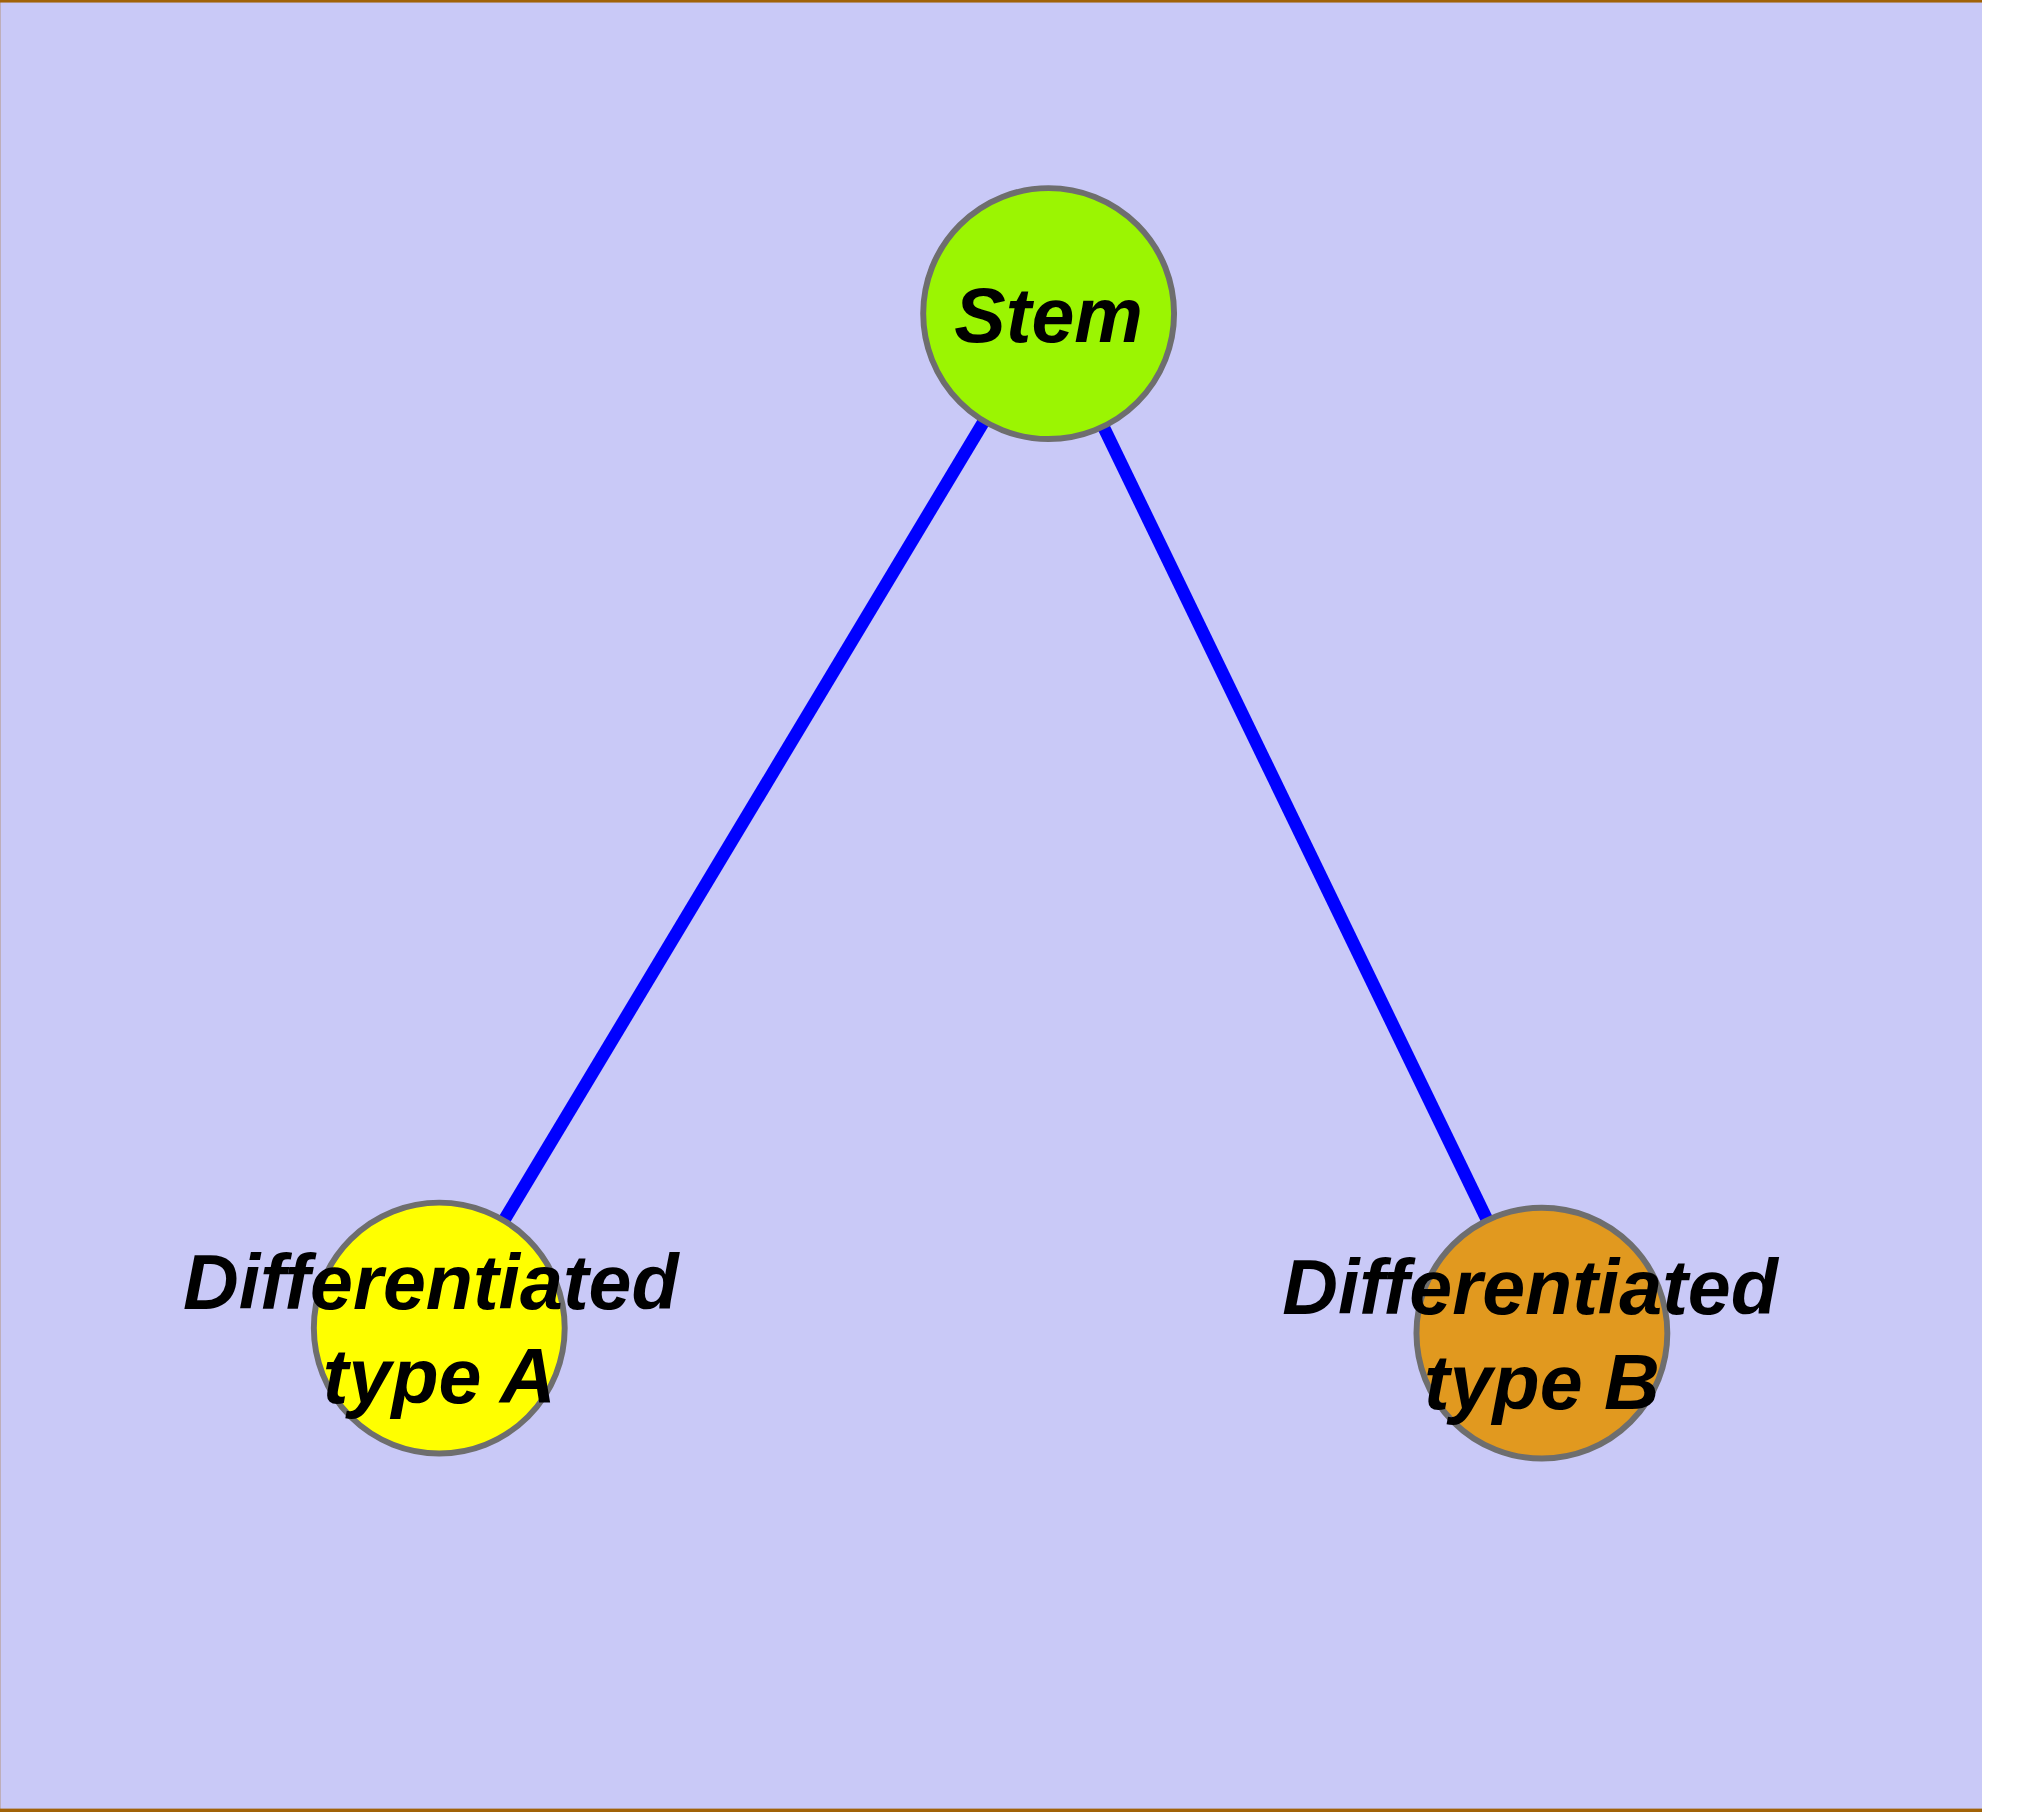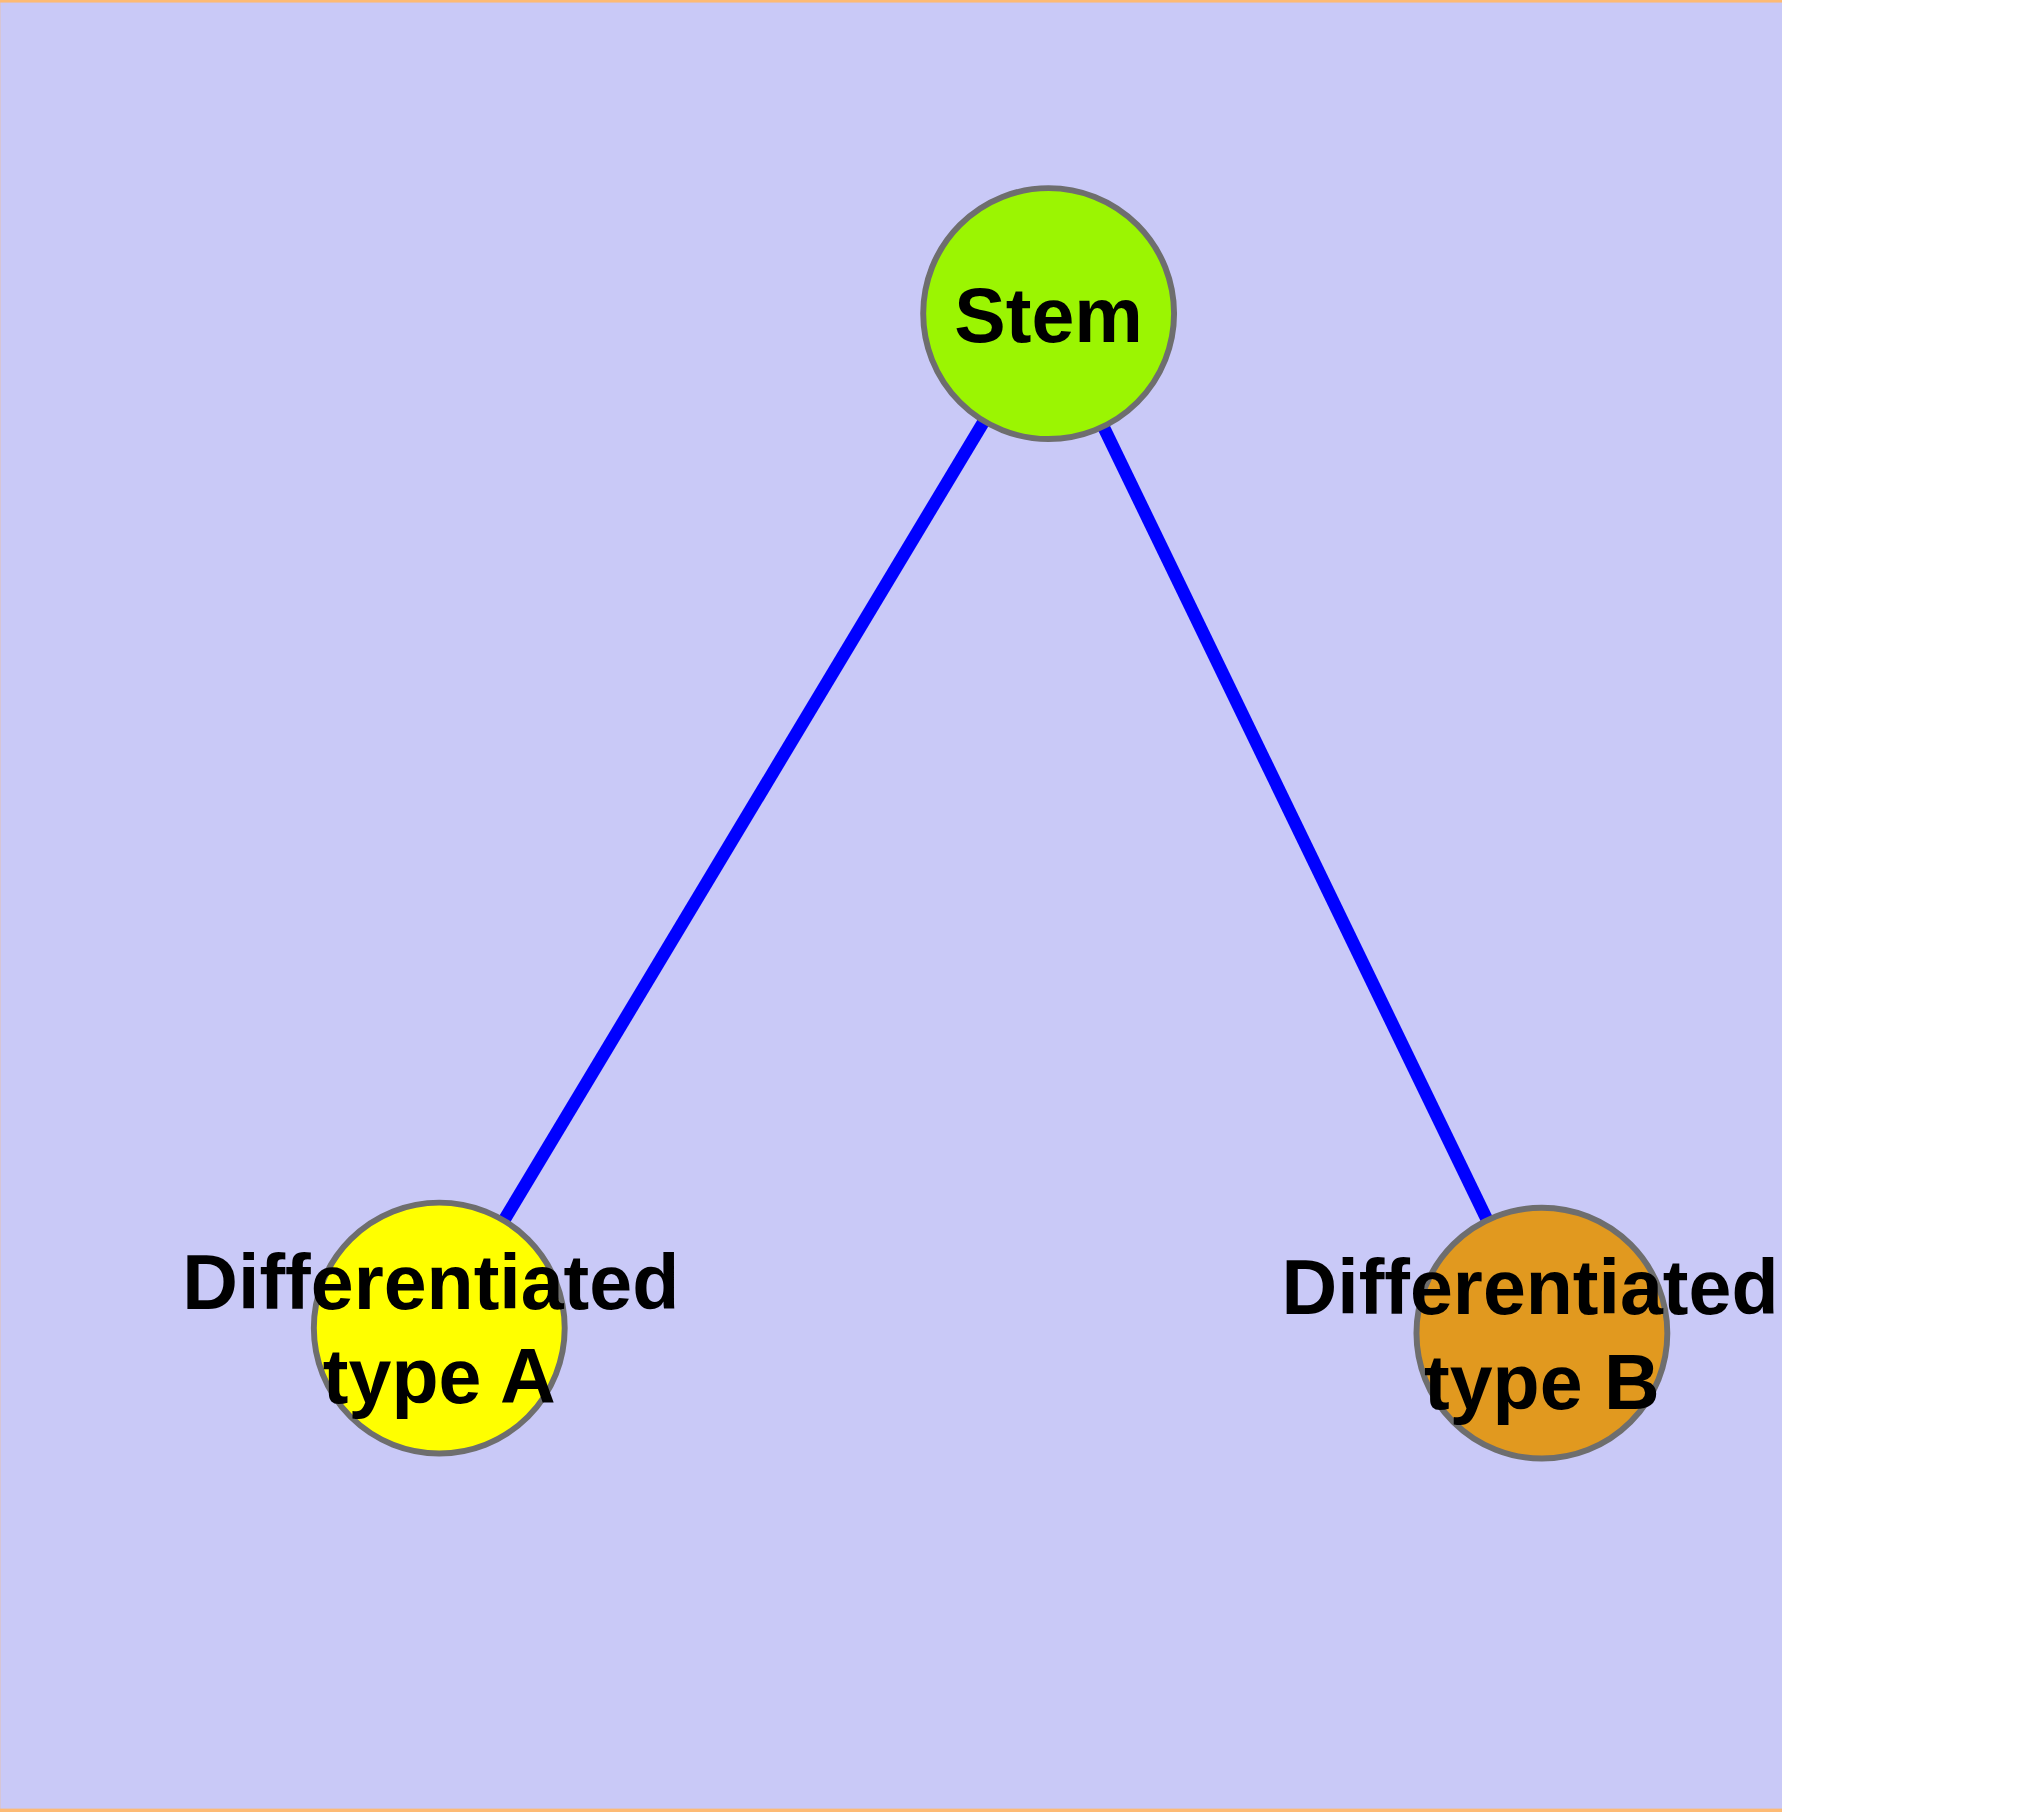--- a/index.html
+++ b/index.html
@@ -2,25 +2,26 @@
 <html style="font-size:13.6px"><head>
 <meta charset="utf-8">
 <style>
   html, body {
     margin: 0;
     padding: 0;
     background: #ffffff;
   }
   .canvas-wrap {
     position: relative;
-    width: 1782px;
+    width: 1982px;
     height: 1812px;
-    background: #fdba74;
+    background: #a16207;
     overflow: hidden;
     font-family: "Liberation Sans", sans-serif;
+    font-style: italic;
   }
   svg {
     display: block;
     width: 2021px;
     height: 1812px;
   }
   .node-label {
     font-family: "Liberation Sans", sans-serif;
     font-weight: bold;
     font-size: 91px;

